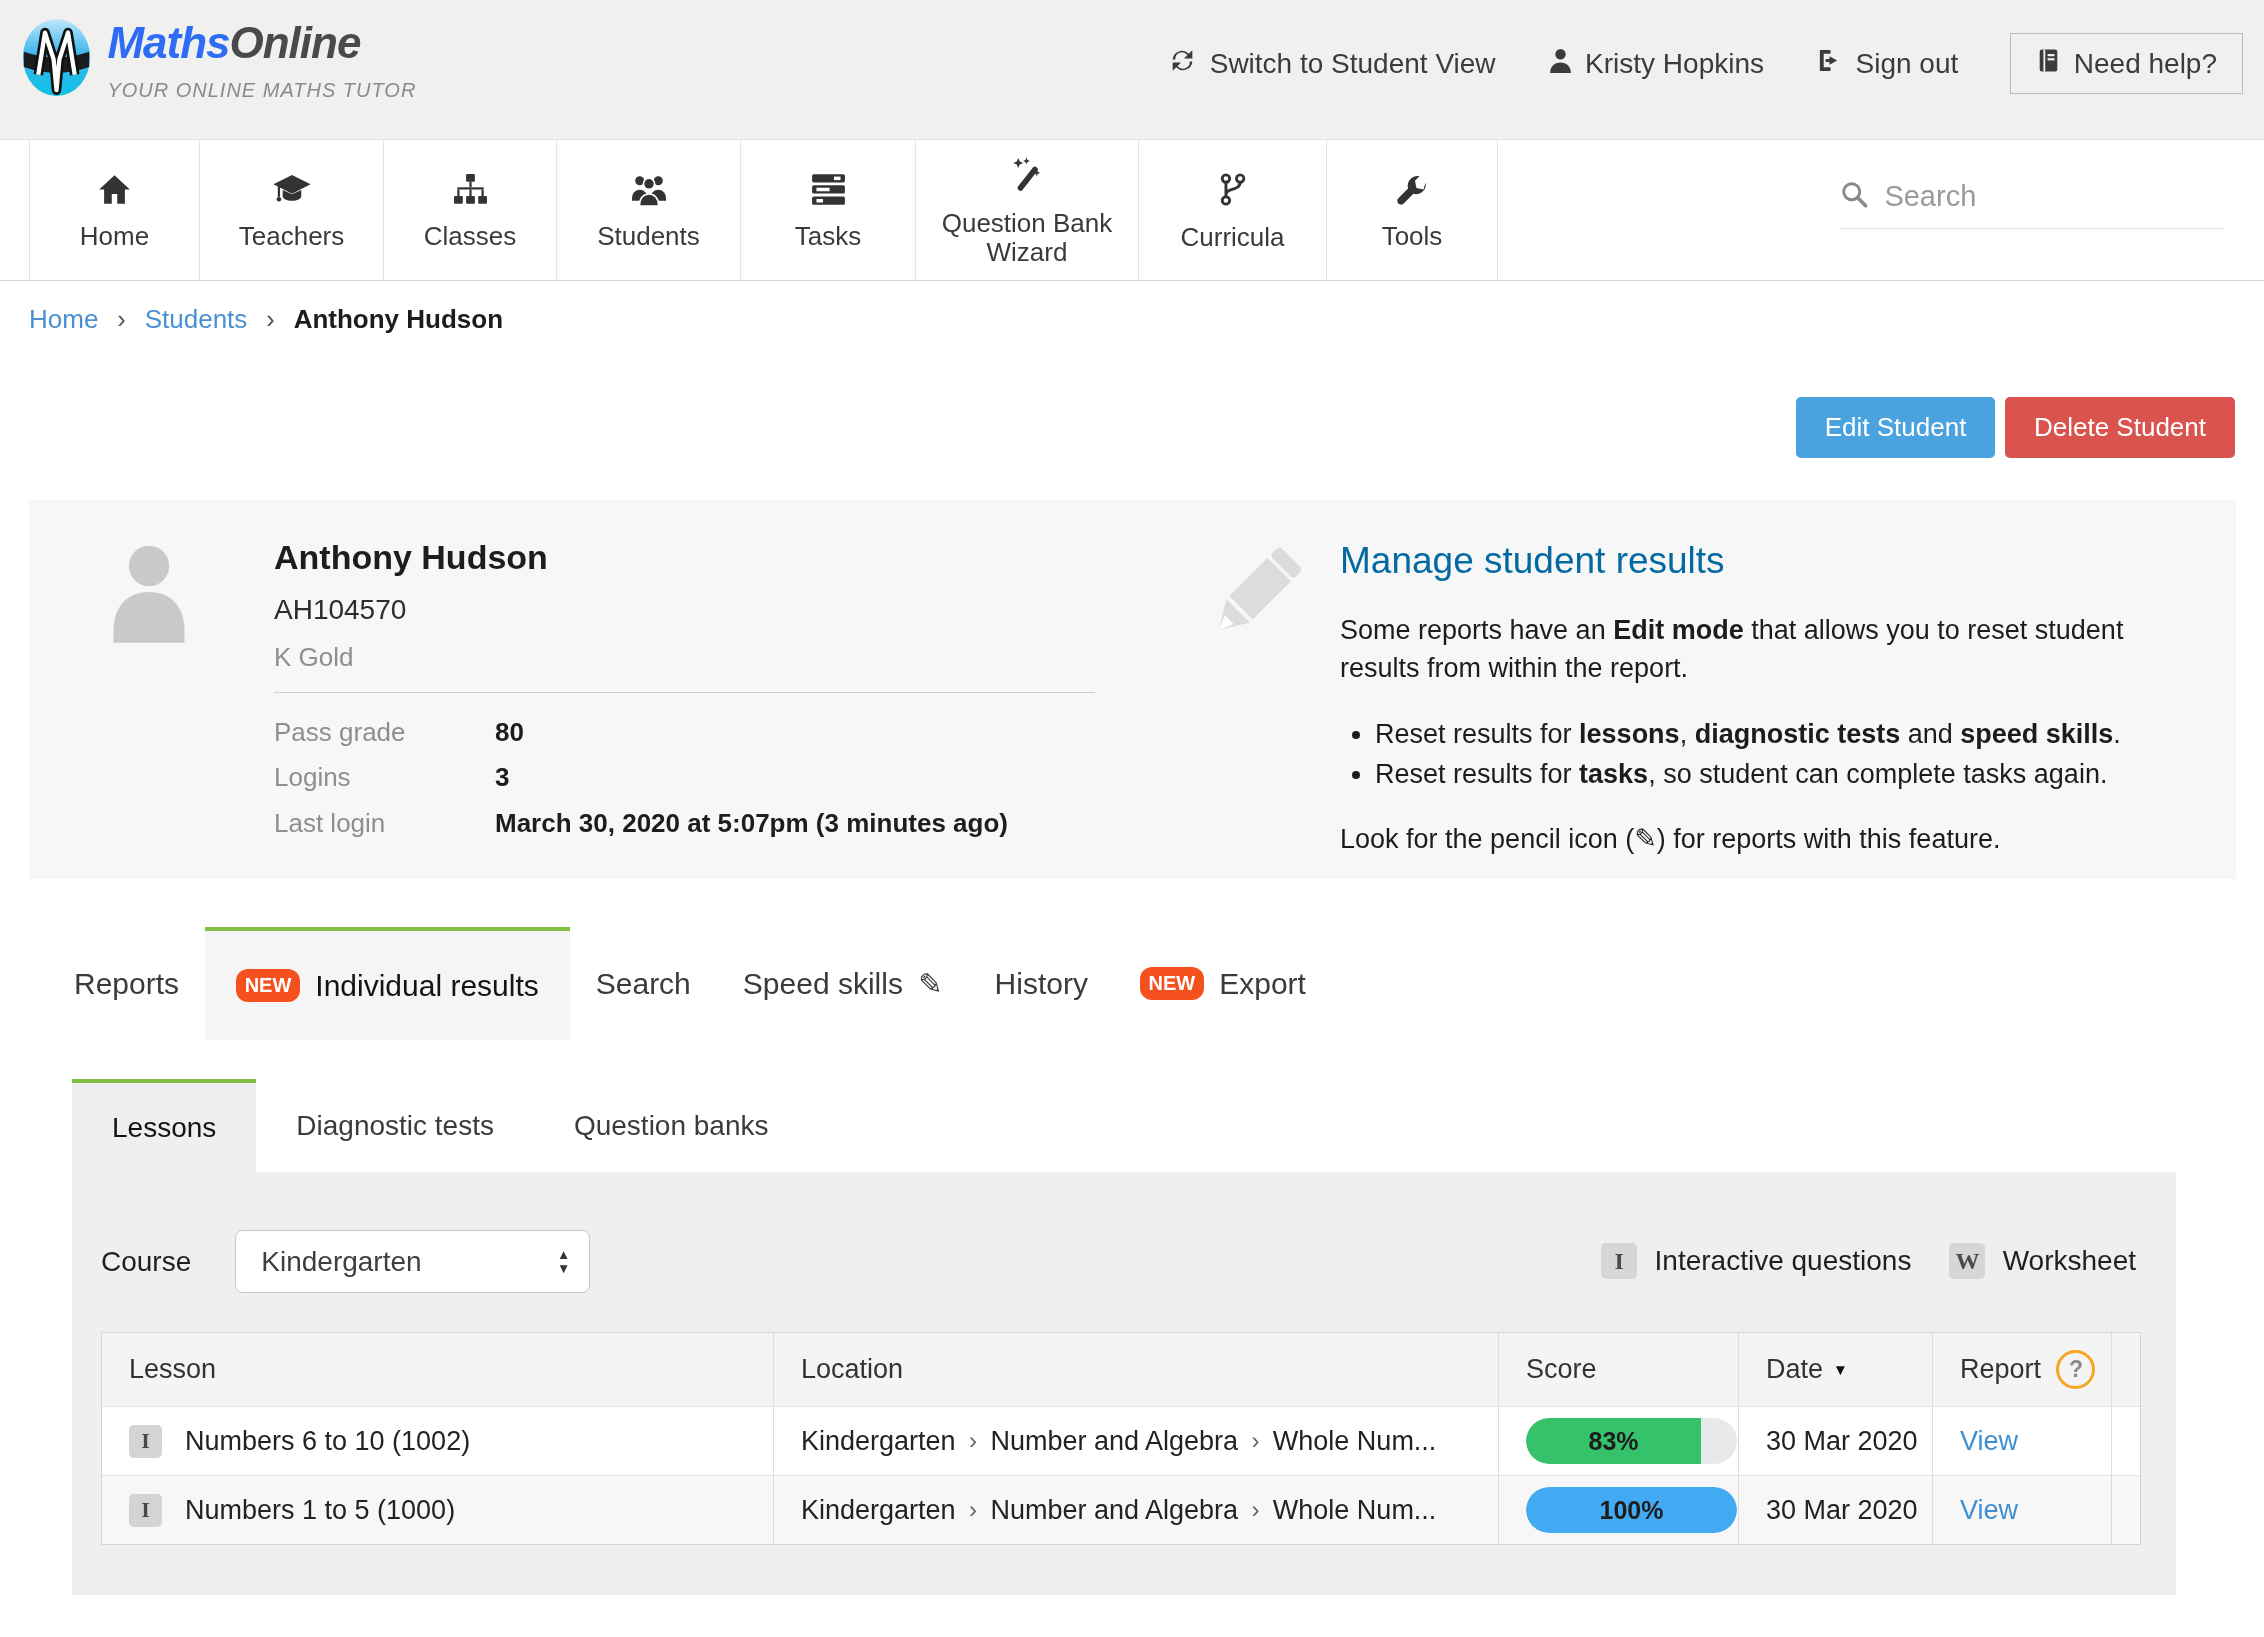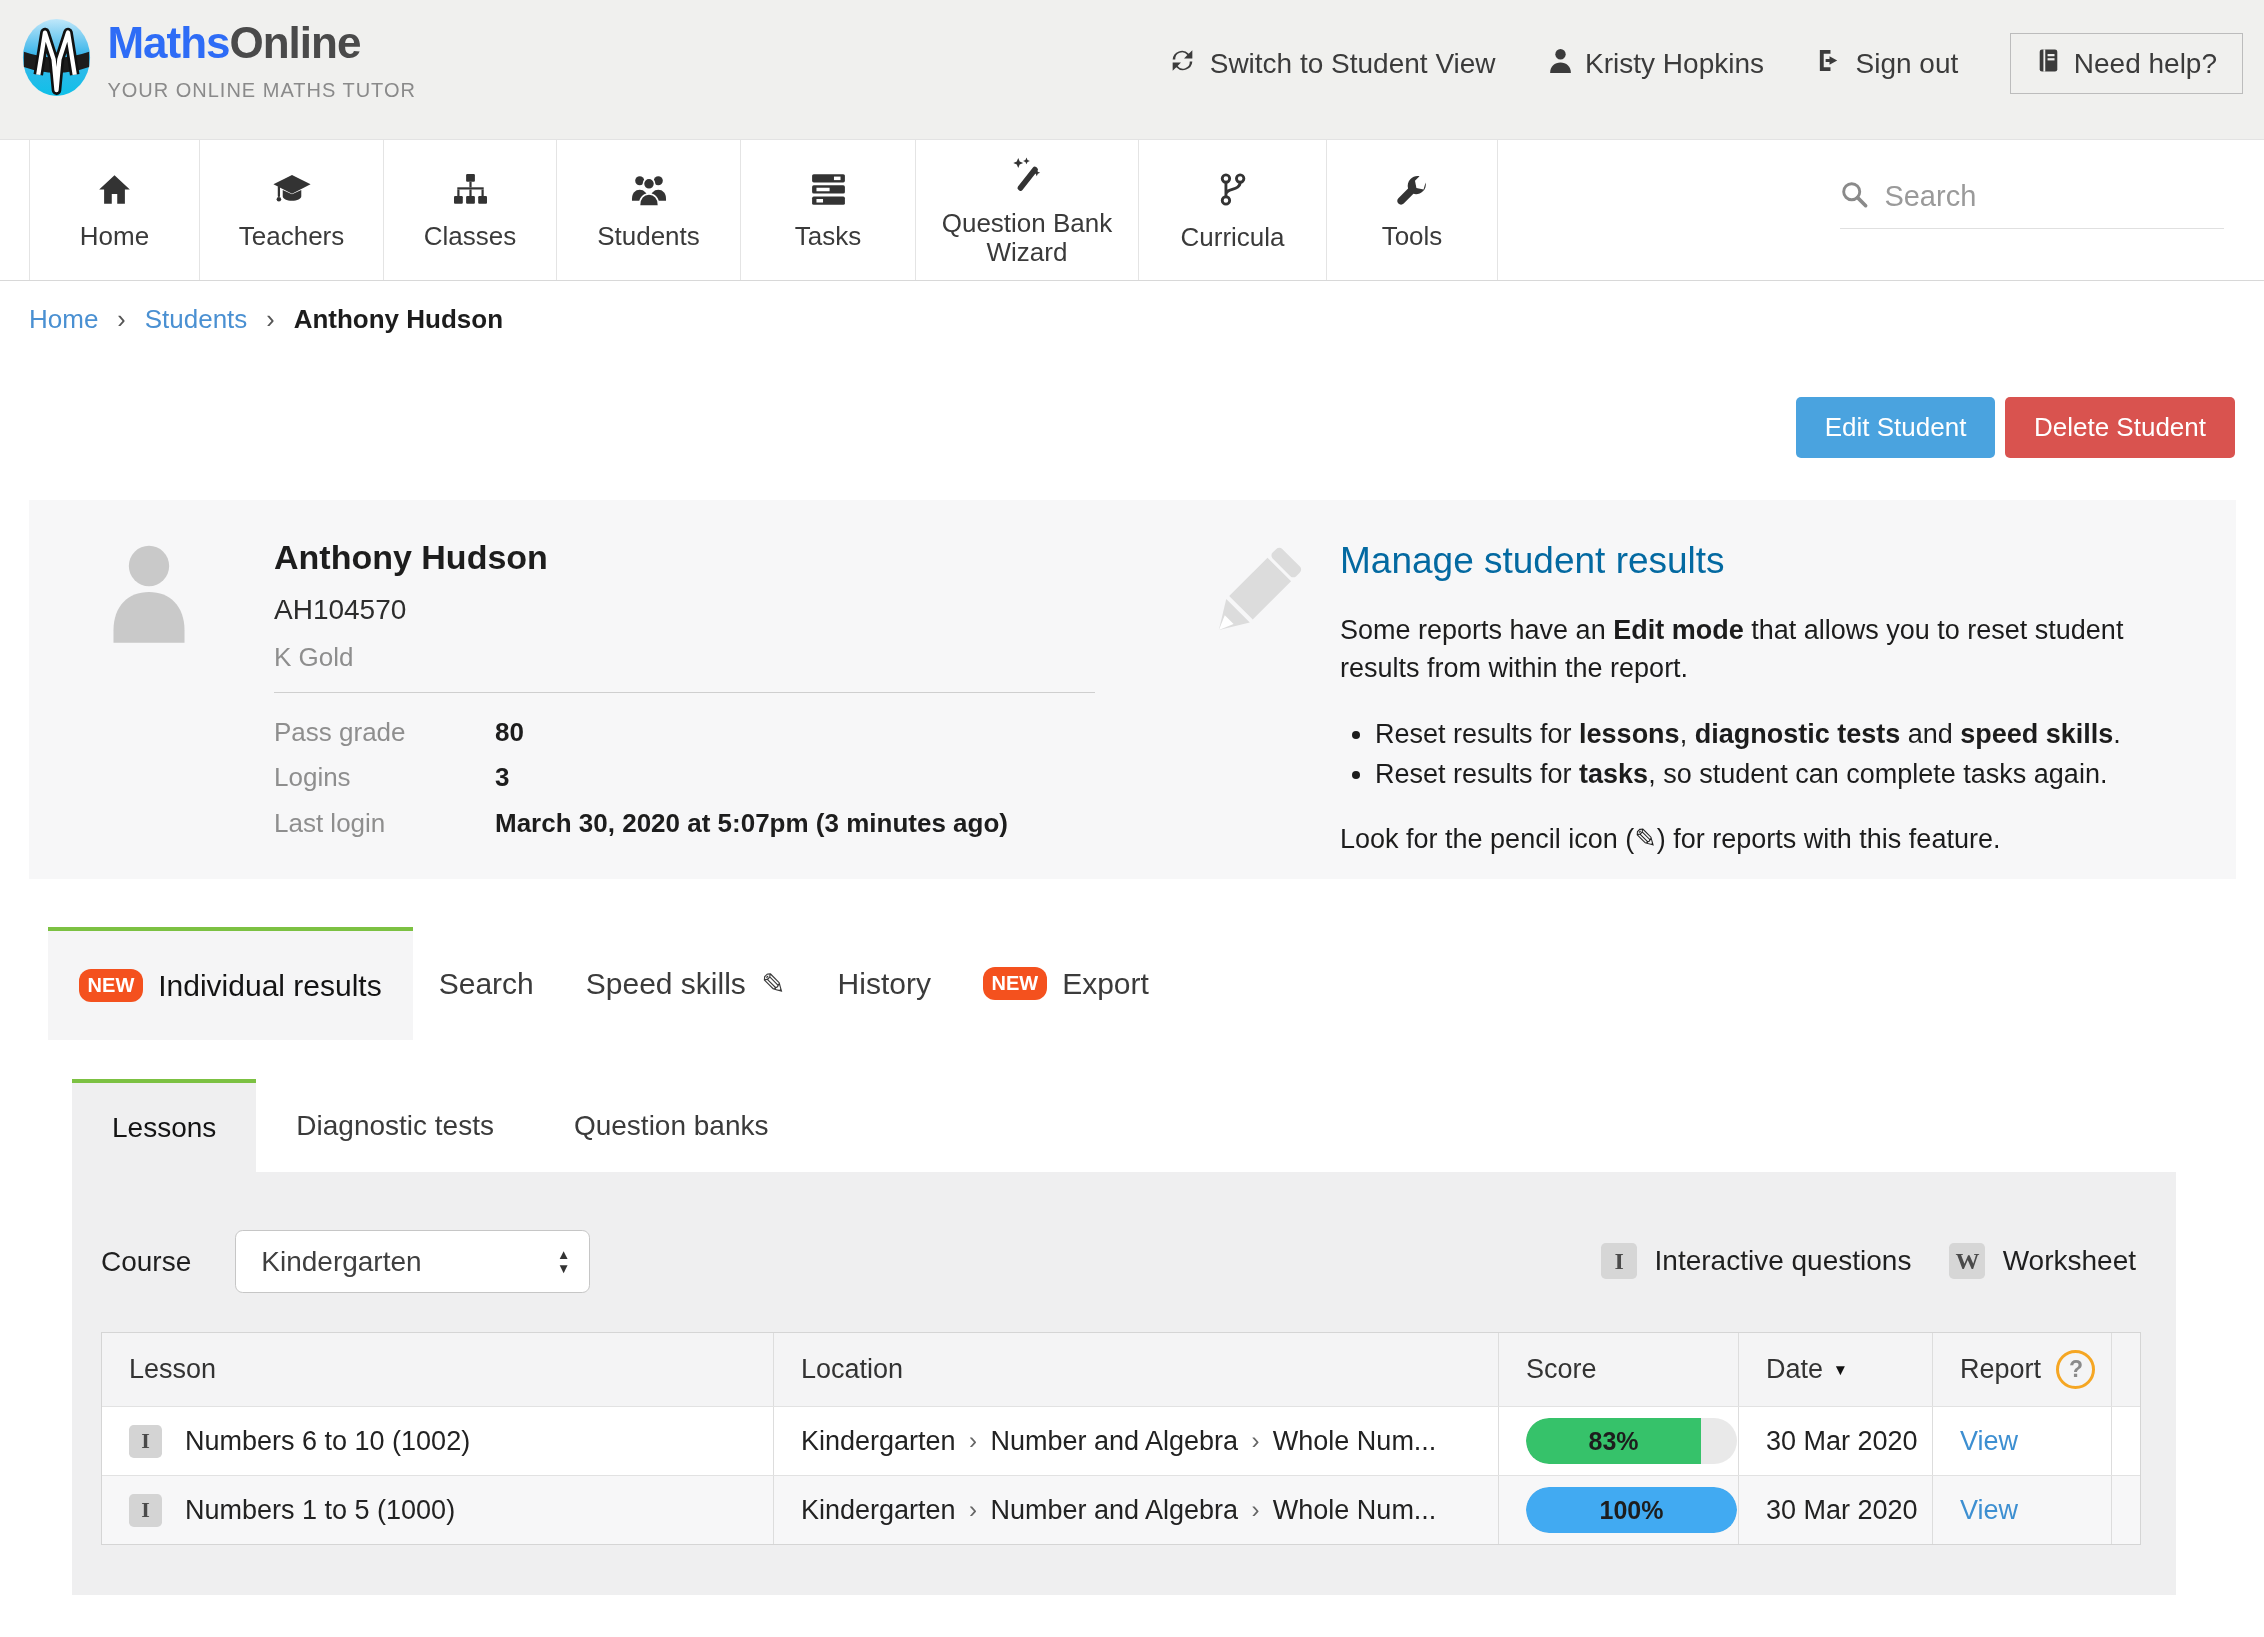--- a/index.html
+++ b/index.html
@@ -3,21 +3,21 @@
 <meta charset="utf-8">
 <style>
   * { margin:0; padding:0; box-sizing:border-box; }
   html,body { background:#fff; }
   body { font-family:"Liberation Sans", sans-serif; color:#3b3b3b; }
   .page { position:relative; width:2264px; height:1638px; background:#fff; overflow:hidden; }
 
   
   .top-header { position:absolute; top:0; left:0; width:100%; height:139px; background:#f0f0ee; }
   .logo-wrap { position:absolute; left:21px; top:17.3px; display:flex; align-items:center; }
-  .logo-text { margin-left:15.4px; }
+  .logo-text { margin-left:15.4px;font-style:italic; }
   .logo-title { font-size:44px; letter-spacing:-1px; }
   .logo-title .lt1 { color:#2e6cf6; font-weight:bold; }
   .logo-title .lt2 { color:#4a4a4a; font-weight:bold; }
   .logo-sub { font-size:20px; color:#8a8a8a; letter-spacing:1px; margin-top:11px; }
   .header-right { position:absolute; right:21px; top:0; height:127px; display:flex; align-items:center; gap:52px; }
   .hdr-item { display:flex; align-items:center; gap:12.5px; font-size:28px; color:#3b3b3b; cursor:pointer; }
   .hdr-item svg { flex:0 0 auto; }
   .need-help-btn { display:flex; align-items:center; gap:12.5px; font-size:28px; color:#3b3b3b; border:1.9px solid #bcbcbc; padding:12.5px 25px; background:transparent; cursor:pointer; }
 
   
@@ -333,20 +333,23 @@
         <ul class="m-list">
           <li><span>Reset results for </span><b>lessons</b><span>, </span><b>diagnostic tests</b><span> and </span><b>speed skills</b><span>.</span></li>
           <li><span>Reset results for </span><b>tasks</b><span>, so student can complete tasks again.</span></li>
         </ul>
         <p class="m-note"><span>Look for the pencil icon (</span><span class="pencil-glyph">✎</span><span>) for reports with this feature.</span></p>
       </div>
     </div>
   </div>
 
   <div class="tabs">
+    <div class="tab">
+      <span>Reports</span>
+    </div>
     <div class="tab active">
       <span class="new-badge">NEW</span>
       <span>Individual results</span>
     </div>
     <div class="tab">
       <span>Search</span>
     </div>
     <div class="tab">
       <span>Speed skills</span>
       <span class="tab-pencil">✎</span>

